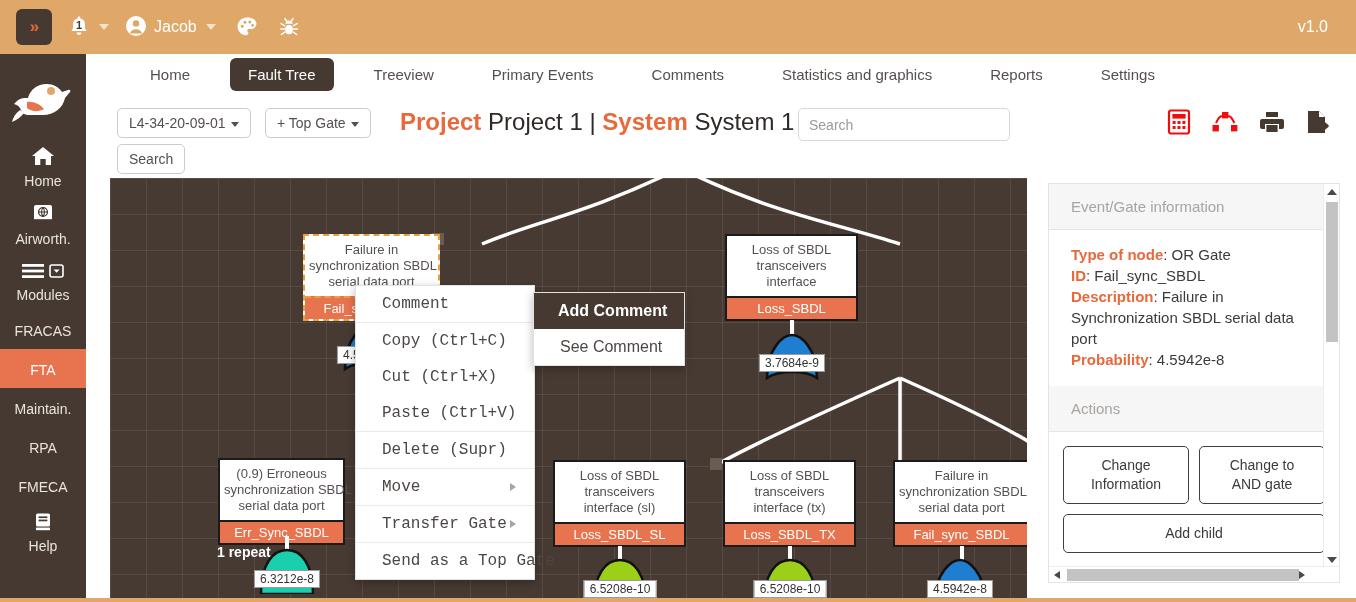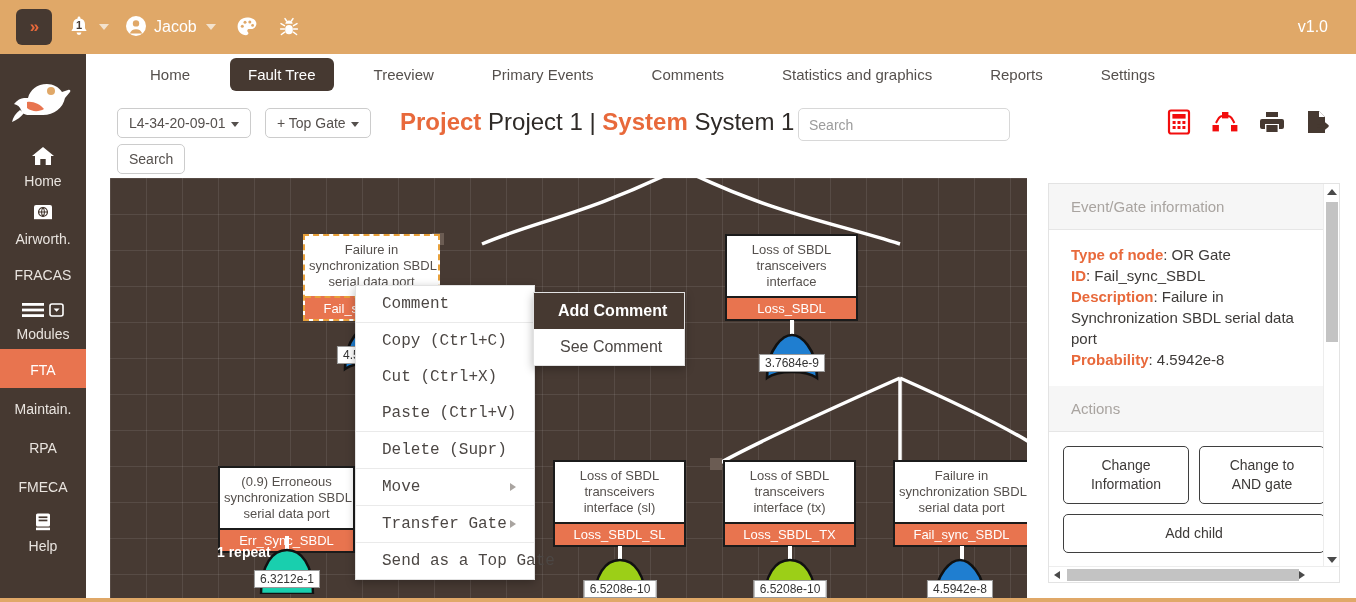--- a/index.html
+++ b/index.html
@@ -262,35 +262,35 @@
         <svg width="24" height="22" viewBox="0 0 24 22">
             <rect x="3" y="2" width="18" height="17" rx="2" fill="#fff"></rect>
             <circle cx="12" cy="9" r="4.4" fill="none" stroke="#463931" stroke-width="1.3"></circle>
             <path d="M7.6 9h8.8M12 4.6c2 2.4 2 6.4 0 8.8-2-2.4-2-6.4 0-8.8z" stroke="#463931" stroke-width="1.1" fill="none"></path>
             <rect x="3" y="16.2" width="18" height="2.8" fill="#463931"></rect>
           </svg>
       </span>
       <span class="lbl">Airworth.</span>
     </div>
 
-    <div class="s-item plain">
-      <span class="lbl">FRACAS</span>
-    </div>
-
     <div class="s-item">
       <span>
         <svg width="46" height="20" viewBox="0 0 46 20">
             <rect x="2" y="3" width="22" height="2.8" fill="#fff"></rect>
             <rect x="2" y="8.6" width="22" height="2.8" fill="#fff"></rect>
             <rect x="2" y="14.2" width="22" height="2.8" fill="#fff"></rect>
             <rect x="30" y="4" width="13" height="12" rx="2" fill="none" stroke="#fff" stroke-width="1.6"></rect>
             <path d="M33.6 8.4l3 3.4 3-3.4z" fill="#fff"></path>
           </svg>
       </span>
       <span class="lbl">Modules</span>
+    </div>
+
+    <div class="s-item plain">
+      <span class="lbl">FRACAS</span>
     </div>
     <div class="s-item plain active">
       <span class="lbl">FTA</span>
     </div>
     <div class="s-item plain">
       <span class="lbl">Maintain.</span>
     </div>
     <div class="s-item plain">
       <span class="lbl">RPA</span>
     </div>
@@ -419,31 +419,31 @@
       <div class="tag">Loss_SBDL</div>
     </div>
     <div class="stem" style="left:680px;top:142px;height:14px;"></div>
     <div class="gate" style="left:654px;top:155px;width:56px;height:48px;">
       <svg width="56" height="48" viewBox="0 0 56 48">
           <path d="M3 45 C 3 14, 20 2, 28 2 C 36 2, 53 14, 53 45 C 42 37, 14 37, 3 45z" fill="#1f7ed0" stroke="#111" stroke-width="2.6"></path>
         </svg>
       <div class="val" style="top:21px;">3.7684e-9</div>
     </div>
 
-    <div class="node" style="left:108px;top:288px;width:137px;">
+    <div class="node" style="left:108px;top:280px;width:127px;">
       <div class="desc">(0.9) Erroneous<br>synchronization SBDL<br>serial data port</div>
       <div class="tag">Err_Sync_SBDL</div>
     </div>
     <div class="repeat-lbl" style="left:107px;top:366px;text-align:right;">1 repeat</div>
     <div class="stem" style="left:175px;top:358px;height:14px;"></div>
     <div class="gate" style="left:149px;top:370px;width:56px;height:46px;">
       <svg width="56" height="46" viewBox="0 0 56 46">
           <path d="M2 46 C 2 16, 14 2, 28 2 C 42 2, 54 16, 54 46z" fill="#19cfae" stroke="#111" stroke-width="2.4"></path>
         </svg>
-      <div class="val" style="top:22px;">6.3212e-1</div>
+      <div class="val" style="top:22px;">6.3212e-8</div>
     </div>
 
     <div class="node" style="left:443px;top:282px;width:133px;">
       <div class="desc">Loss of SBDL<br>transceivers<br>interface (sl)</div>
       <div class="tag">Loss_SBDL_SL</div>
     </div>
     <div class="stem" style="left:508px;top:368px;height:14px;"></div>
     <div class="gate" style="left:482px;top:380px;width:56px;height:46px;">
       <svg width="56" height="46" viewBox="0 0 56 46">
           <path d="M2 46 C 2 16, 14 2, 28 2 C 42 2, 54 16, 54 46z" fill="#9ccf17" stroke="#111" stroke-width="2.4"></path>

